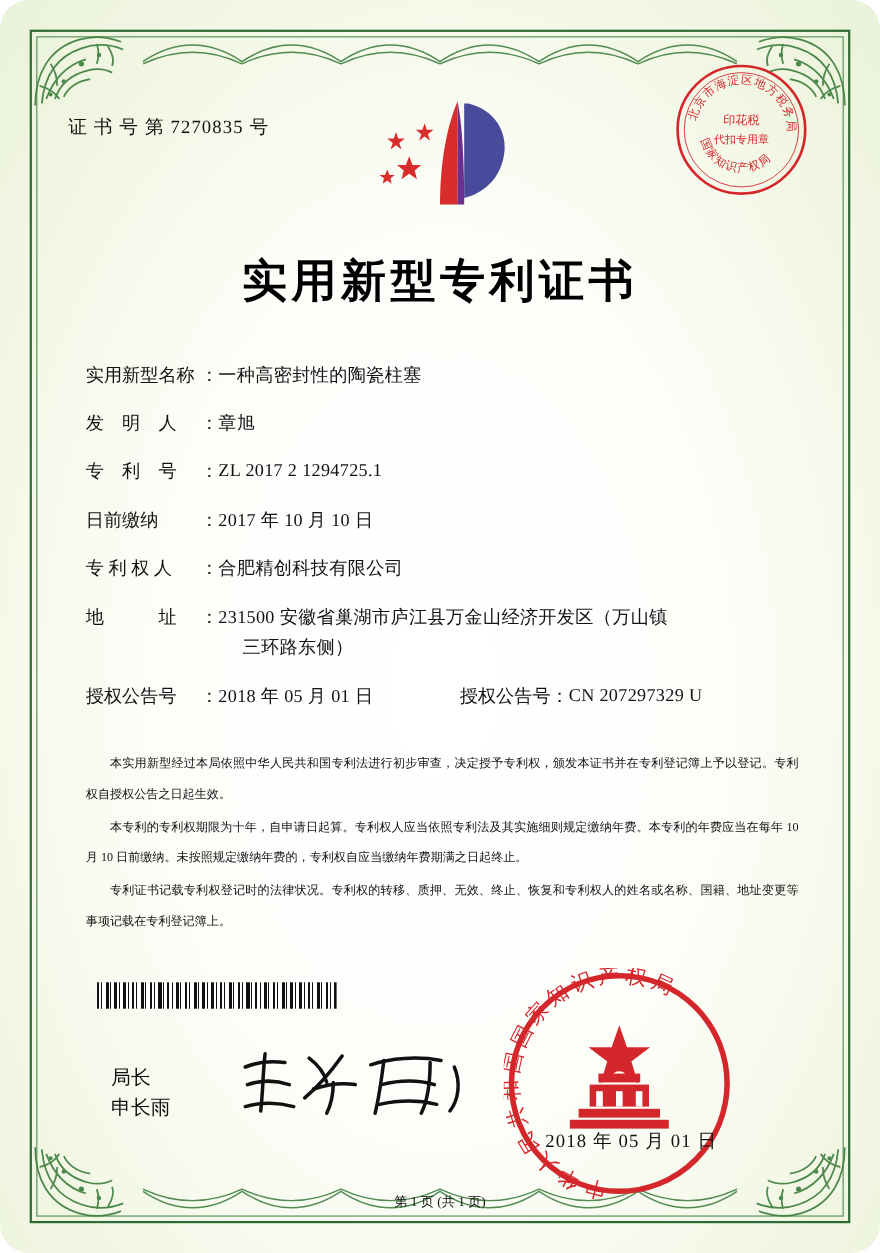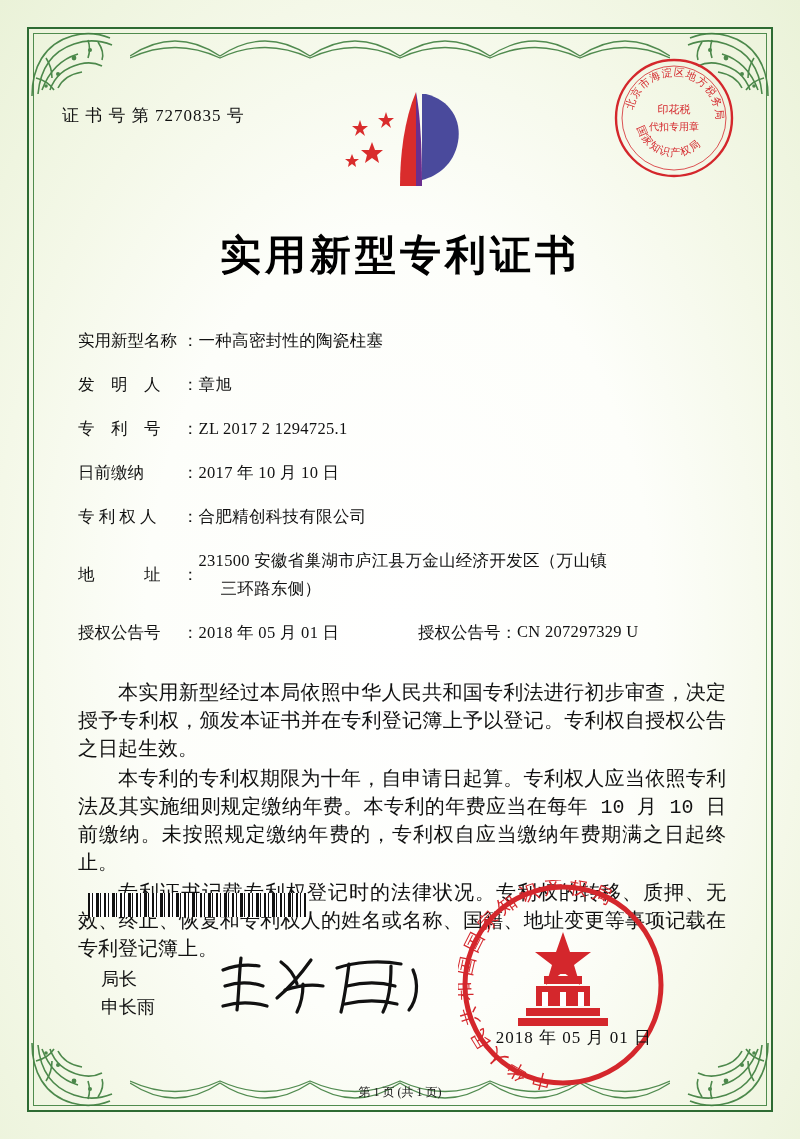--- a/index.html
+++ b/index.html
@@ -10,20 +10,21 @@
   body {
     font-family: "Liberation Serif", "DejaVu Serif", serif;
   }
   .page {
     position: relative;
     width: 800px;
     height: 1139px;
     overflow: hidden;
     background:
       radial-gradient(ellipse at 50% 55%, #ffffff 0%, #fdfefa 45%, #f4f8e8 72%, #eaf2d8 100%);
+    border-radius: 26px;
   }
   
   .border-outer {
     position: absolute;
     left: 27px; top: 27px; right: 27px; bottom: 27px;
     border: 2px solid #2e6b33;
     box-sizing: border-box;
   }
   .border-inner {
     position: absolute;
@@ -106,21 +107,21 @@
   .fields {
     position: absolute;
     left: 78px;
     top: 330px;
     width: 650px;
     font-size: 16.5px;
     color: #111;
   }
   .field-row {
     display: flex;
-    align-items: center;
+    align-items: flex-start;
     margin-bottom: 22px;
   }
   .field-label {
     width: 104px;
     flex: 0 0 104px;
     letter-spacing: 0px;
     white-space: nowrap;
   }
   .field-label.spread {
     display: flex;
@@ -146,25 +147,24 @@
   .col-left { width: 340px; flex: 0 0 340px; display: flex; }
   .col-right { flex: 1; display: flex; }
   .col-right .field-label { width: auto; flex: 0 0 auto; }
 
   
   .body-text {
     position: absolute;
     left: 78px;
     top: 680px;
     width: 648px;
-    font-size: 20px;
+    font-size: 11px;
     line-height: 28px;
     color: #111;
     text-align: justify;
-    font-family: Liberation Mono, monospace;
   }
   .body-text p {
     margin: 0 0 2px 0;
     text-indent: 2em;
   }
 
   
   .barcode {
     position: absolute;
     left: 88px;

